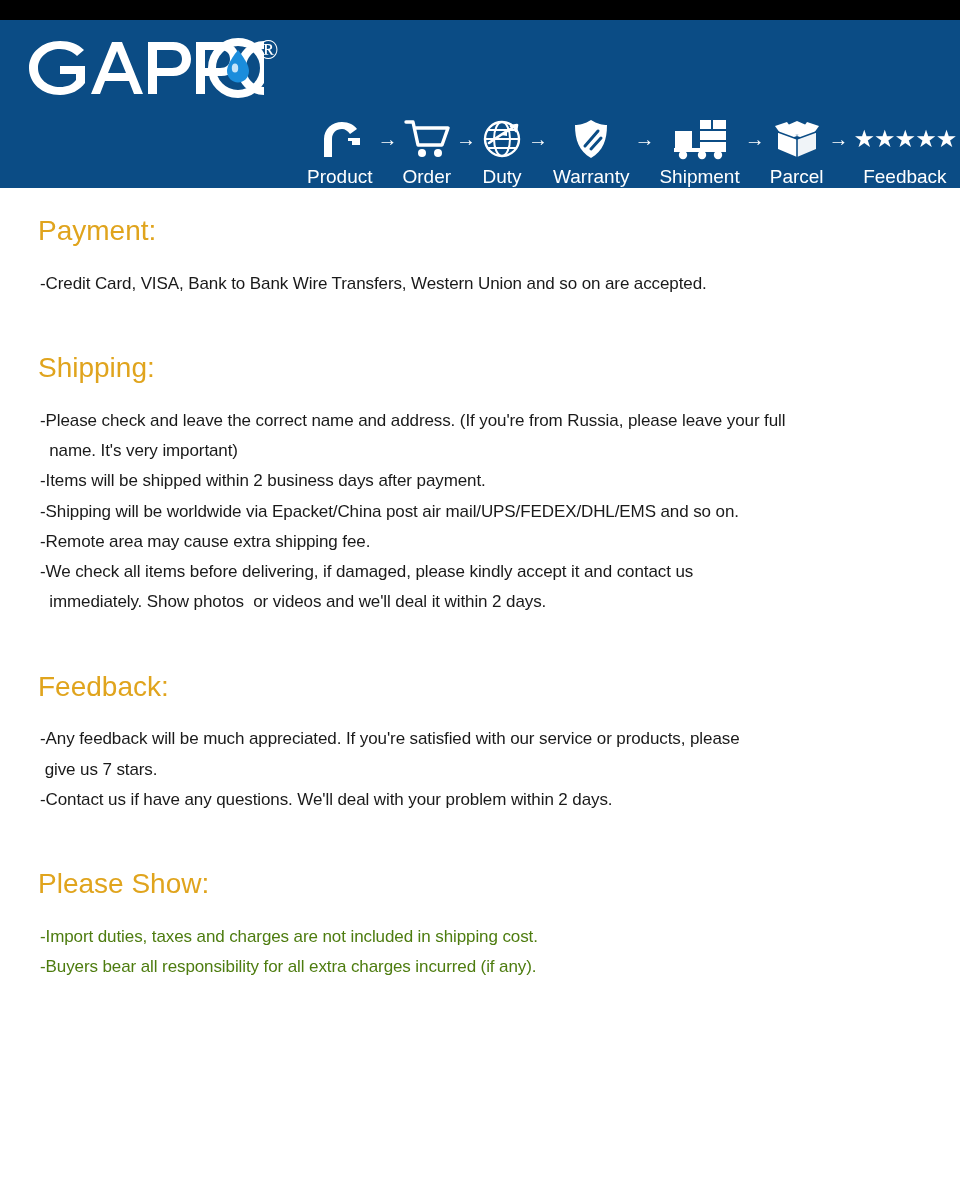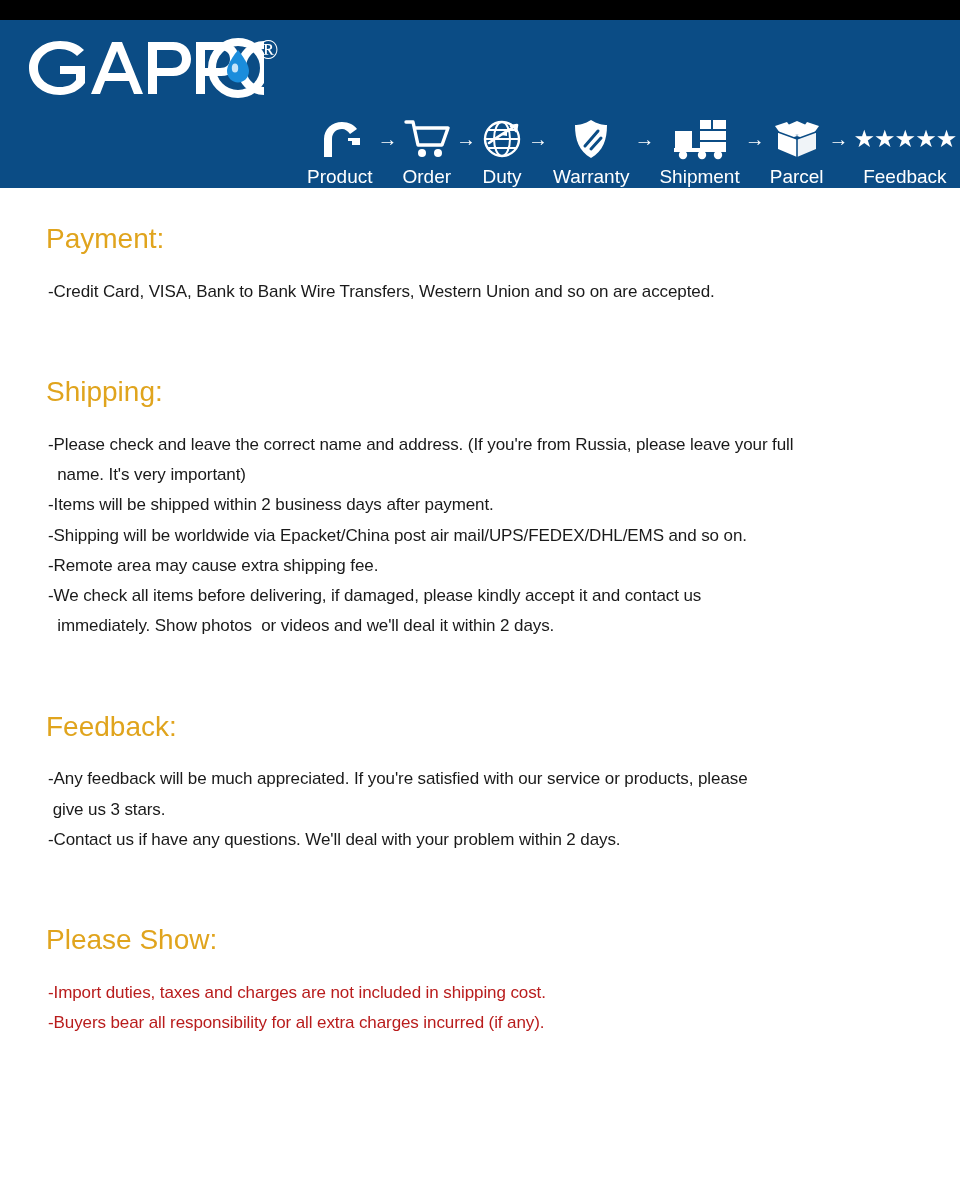--- a/index.html
+++ b/index.html
@@ -111,42 +111,42 @@
     color: #fbfdfe;
     white-space: nowrap;
     letter-spacing: 1px;
   }
 
   
   .content {
     padding: 0 0 0 0;
     position: relative;
   }
-  .section { margin: 12px; }
+  .section { margin: 4px; }
 
   h2.heading {
     color: #e0a41d;
     font-size: 28px;
     font-weight: normal;
     margin: 0;
     padding: 0 0 0 34px;
     line-height: 1.1;
     font-family: "Liberation Sans", sans-serif;
   }
 
   p.line {
     color: #1a1a1a;
     font-size: 17px;
     line-height: 1.78;
     margin: 0;
     padding: 0 2px 0 36px;
     white-space: pre-wrap;
     letter-spacing: -0.1px;
   }
-  p.line.red { color: #b91c1c; }
+  p.line.red { color: #4d7c0f; }
   p.line .red-inline { color: #ec1c24; }
 
   .sp-after-heading { height: 22px; }
   .sp-block { height: 46px; }
 </style>
 </head>
 <body>
 
 <div class="topbar"></div>
 
@@ -291,21 +291,21 @@
     <p class="line">-We check all items before delivering, if damaged, please kindly accept it and contact us
   immediately. Show photos  or videos and we'll deal it within 2 days.</p>
   </div>
 
   <div class="sp-block"></div>
 
   <div class="section">
     <h2 class="heading">Feedback:</h2>
     <div class="sp-after-heading"></div>
     <p class="line">-Any feedback will be much appreciated. If you're satisfied with our service or products, please
- give us 3 stars.</p>
+ give us 7 stars.</p>
     <p class="line">-Contact us if have any questions. We'll deal with your problem within 2 days.</p>
   </div>
 
   <div class="sp-block"></div>
 
   <div class="section">
     <h2 class="heading">Please Show:</h2>
     <div class="sp-after-heading"></div>
     <p class="line red">-Import duties, taxes and charges are not included in shipping cost.</p>
     <p class="line red">-Buyers bear all responsibility for all extra charges incurred (if any).</p>

